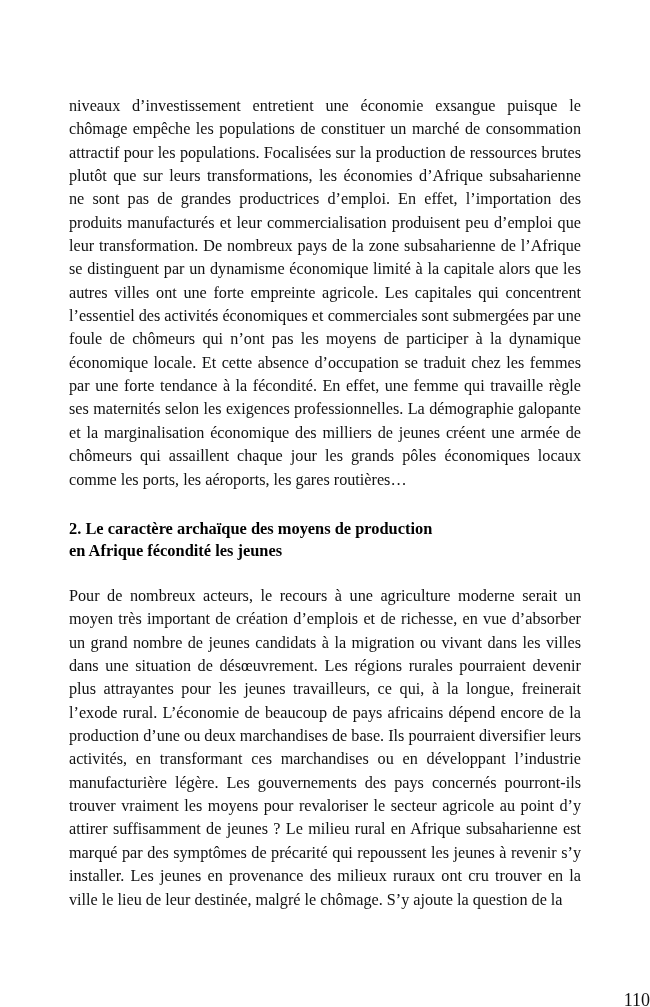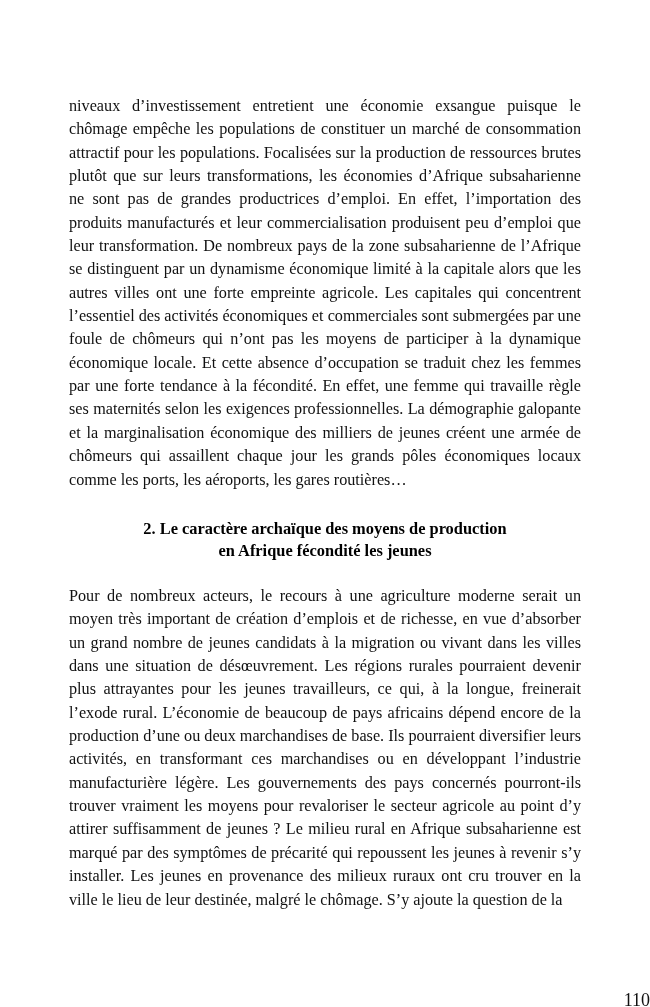--- a/index.html
+++ b/index.html
@@ -35,21 +35,21 @@
     margin: 0;
     color: #111111;
     hyphens: none;
     -webkit-hyphens: none;
   }
   .section-heading {
     font-family: "Liberation Serif", "DejaVu Serif", serif;
     font-size: 16.4px;
     line-height: 22.6px;
     font-weight: bold;
-    text-align: center;
+    text-align: left;
     margin: 0;
     color: #000000;
   }
   .gap-before-heading { height: 26px; }
   .gap-after-heading  { height: 22px; }
   .page-number {
     position: absolute;
     left: 0;
     right: 0;
     top: 983px;

